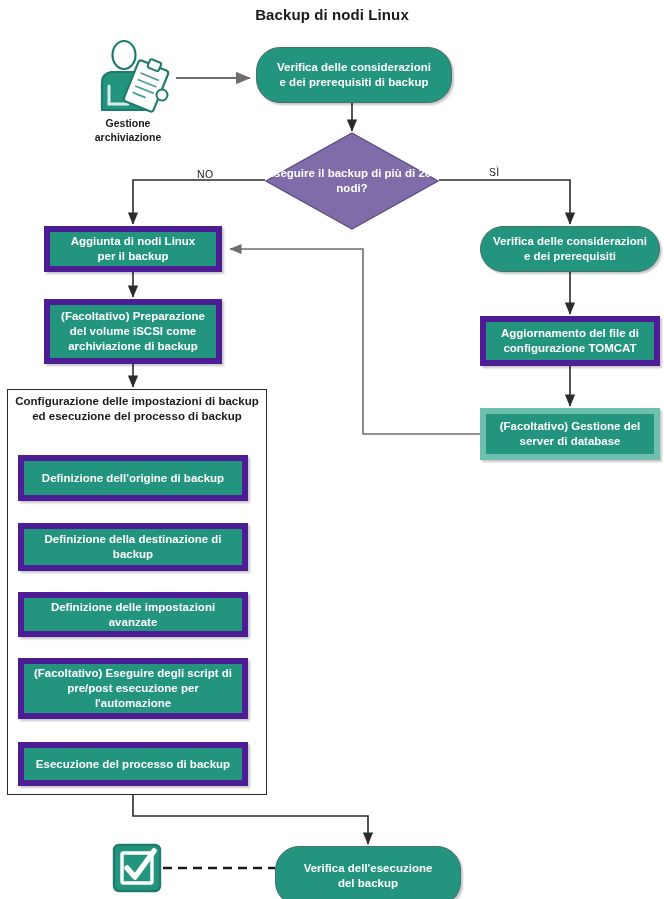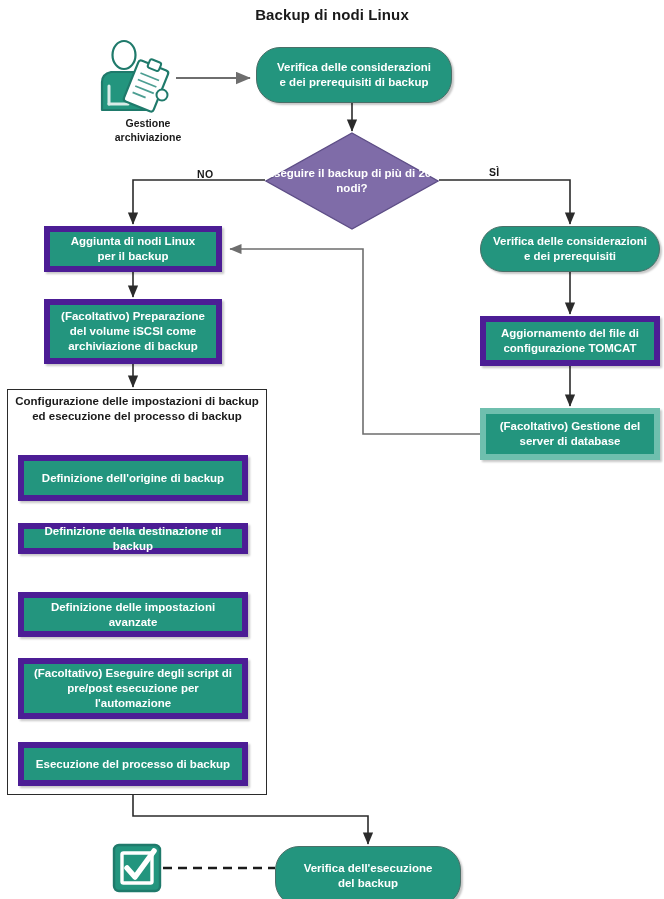--- a/index.html
+++ b/index.html
@@ -93,21 +93,21 @@
     font-size: 11.5px;
     font-weight: bold;
     color: #1a1a1a;
     line-height: 1.3;
   }
 
   
   .edge-label {
     position: absolute;
     font-size: 10.5px;
-    font-weight: bold;
+    font-weight: normal;
     color: #1a1a1a;
     letter-spacing: 0.3px;
   }
 
   
   .actor-icon {
     position: absolute;
   }
   .actor-caption {
     position: absolute;
@@ -188,21 +188,21 @@
         <rect x="52" y="21" width="12" height="9" rx="2" fill="#ffffff" stroke="#1f7a6b" stroke-width="2"></rect>
         <line x1="48" y1="38" x2="68" y2="38" stroke="#4c9e92" stroke-width="1.8"></line>
         <line x1="48" y1="45" x2="68" y2="45" stroke="#4c9e92" stroke-width="1.8"></line>
         <line x1="48" y1="52" x2="68" y2="52" stroke="#4c9e92" stroke-width="1.8"></line>
         <line x1="48" y1="59" x2="62" y2="59" stroke="#4c9e92" stroke-width="1.8"></line>
       </g>
 
       <circle cx="74" cy="57" r="5.5" fill="#ffffff" stroke="#1f7a6b" stroke-width="2"></circle>
     </svg>
   </div>
-  <div class="actor-caption" style="left:96px; top:116px; width:104px;">
+  <div class="actor-caption" style="left:76px; top:116px; width:104px;">
     <span>Gestione</span>
     <span>archiviazione</span>
   </div>
 
   <div class="node rounded" style="left:256px; top:47px; width:196px; height:56px;">
     <div>
       <span>Verifica delle considerazioni</span>
       <span>e dei prerequisiti di backup</span>
     </div>
   </div>
@@ -244,21 +244,21 @@
     <span>backup ed esecuzione del processo di</span>
     <span>backup</span>
   </div>
 
   <div class="node plain" style="left:18px; top:455px; width:230px; height:46px;">
     <div>
       <span>Definizione dell'origine di backup</span>
     </div>
   </div>
 
-  <div class="node plain" style="left:18px; top:523px; width:230px; height:31px;">
+  <div class="node plain" style="left:18px; top:523px; width:230px; height:48px;">
     <div>
       <span>Definizione della destinazione di</span>
       <span>backup</span>
     </div>
   </div>
 
   <div class="node plain" style="left:18px; top:592px; width:230px; height:45px;">
     <div>
       <span>Definizione delle impostazioni</span>
       <span>avanzate</span>

